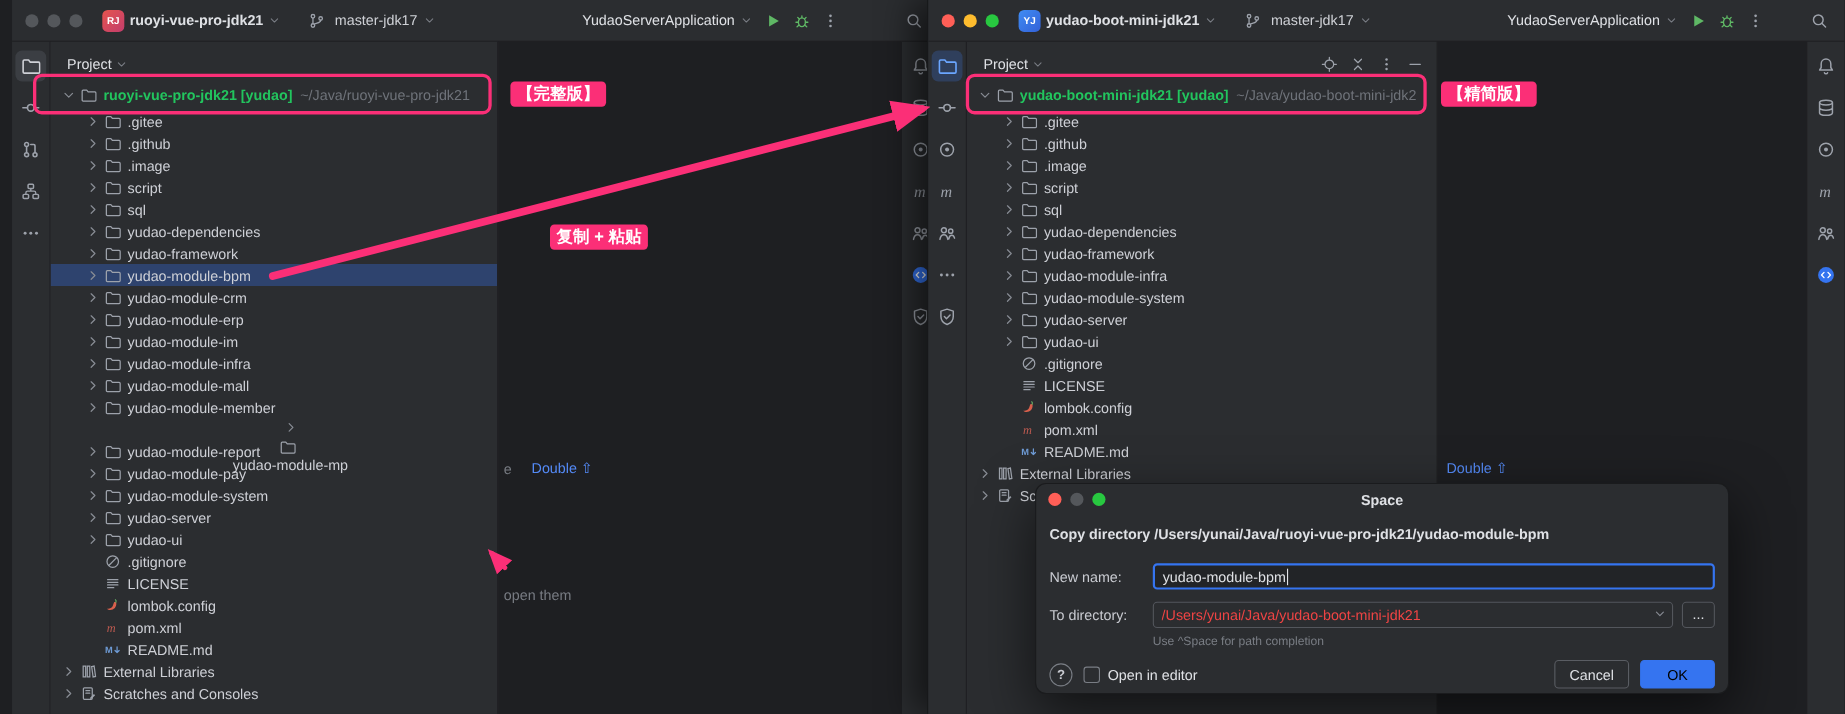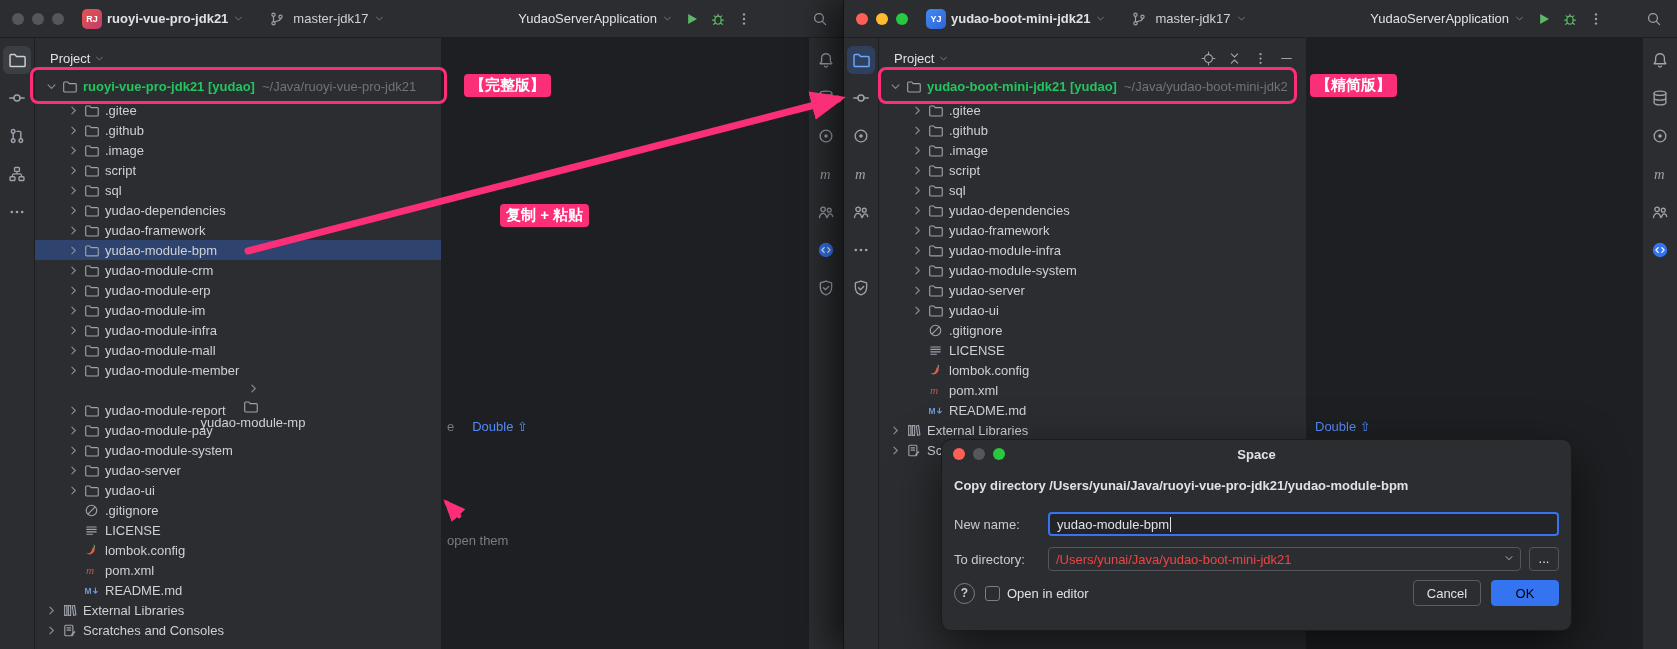--- a/index.html
+++ b/index.html
@@ -6,21 +6,21 @@
   html,body { background:#1e1f22; }
   .stage {
     position:relative; width:1677px; height:649px; overflow:hidden;
     background:#1e1f22; color:#dfe1e5;
     font-family:"Liberation Sans","DejaVu Sans",sans-serif; font-size:13px;
   }
   .flex1 { flex:1; }
 
   
   .window { position:absolute; top:0; height:649px; background:#2b2d30; display:flex; flex-direction:column; }
-  .window.left  { left:0;    width:843px; }
+  .window.left  { left:11px;    width:843px; }
   .window.right { left:843px; width:834px; z-index:10; border-left:1px solid #121314; box-shadow:-14px 0 30px rgba(0,0,0,.55); }
 
   .titlebar { flex:0 0 38px; height:38px; display:flex; align-items:center; background:#2b2d30; border-bottom:1px solid #1e1f22; padding:0 12px; gap:4px; }
   .traffic { display:flex; gap:8px; margin-right:10px; }
   .tl { width:12px; height:12px; border-radius:50%; display:inline-block; }
   .tl.red{background:#ff5f57} .tl.yellow{background:#febc2e} .tl.green{background:#28c840} .tl.dim{background:#54575b}
   .badge { width:20px; height:20px; border-radius:5px; display:flex; align-items:center; justify-content:center; font-size:9px; font-weight:700; color:#fff; }
   .badge.red  { background:linear-gradient(135deg,#e5544e,#c23d6c); }
   .badge.blue { background:linear-gradient(135deg,#3f8cf3,#3361d8); }
   .tb-group { display:flex; align-items:center; gap:5px; padding:2px 4px; border-radius:5px; }
@@ -1073,20 +1073,21 @@
       <div class="dlg-row row-dir">
         <label>To directory:</label>
         <div class="combo">
           <span class="combo-val">/Users/yunai/Java/yudao-boot-mini-jdk21</span>
           <span class="chev-ic"><svg viewBox="0 0 16 16">
                 <path d="M3.8 6 8 10.2 12.2 6" fill="none" stroke="#878b93" stroke-width="1.4" stroke-linecap="round" stroke-linejoin="round"></path>
               </svg></span>
         </div>
         <button class="browse">...</button>
       </div>
+      <div class="dlg-hint">Use ^Space for path completion</div>
       <div class="dlg-footer">
         <div class="help-btn">?</div>
         <div class="cb-wrap">
           <span class="checkbox"></span>
           <span>Open in editor</span>
         </div>
         <div class="flex1"></div>
         <button class="btn">Cancel</button>
         <button class="btn primary">OK</button>
       </div>

